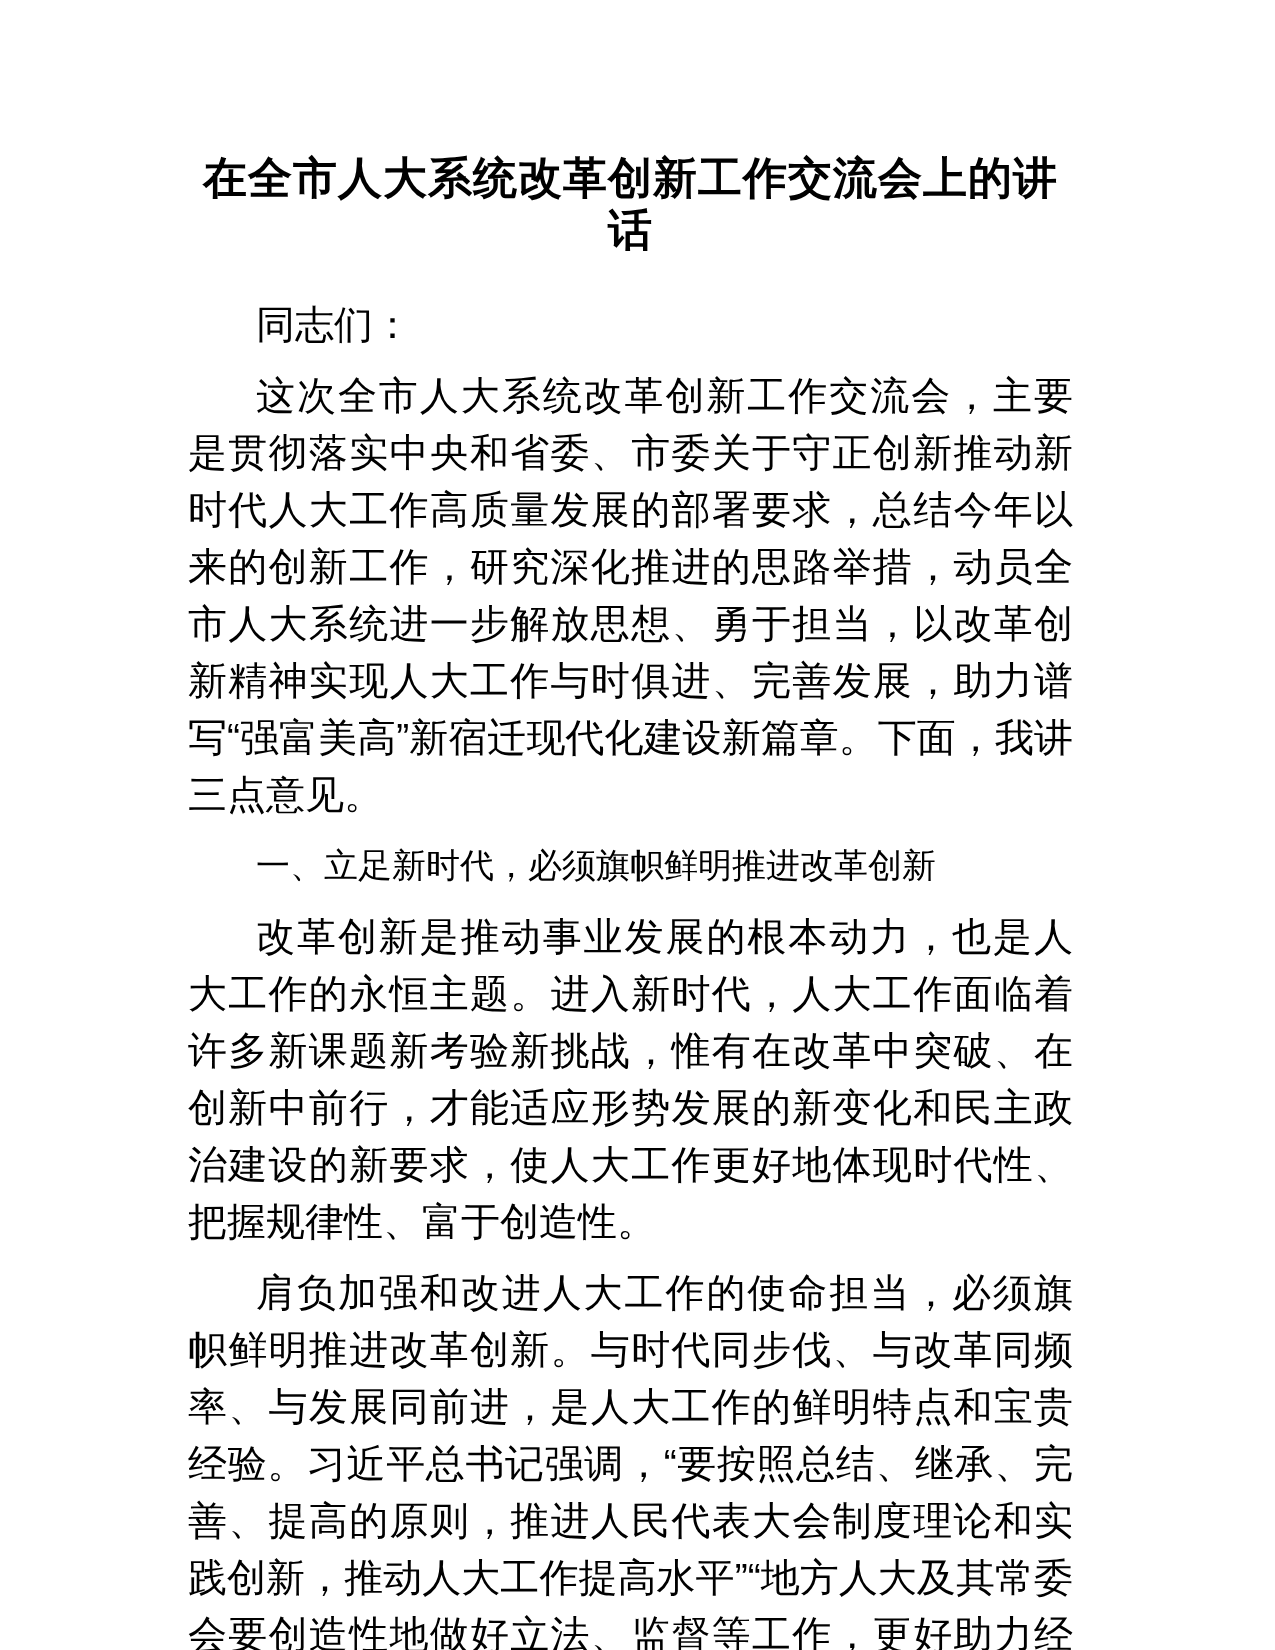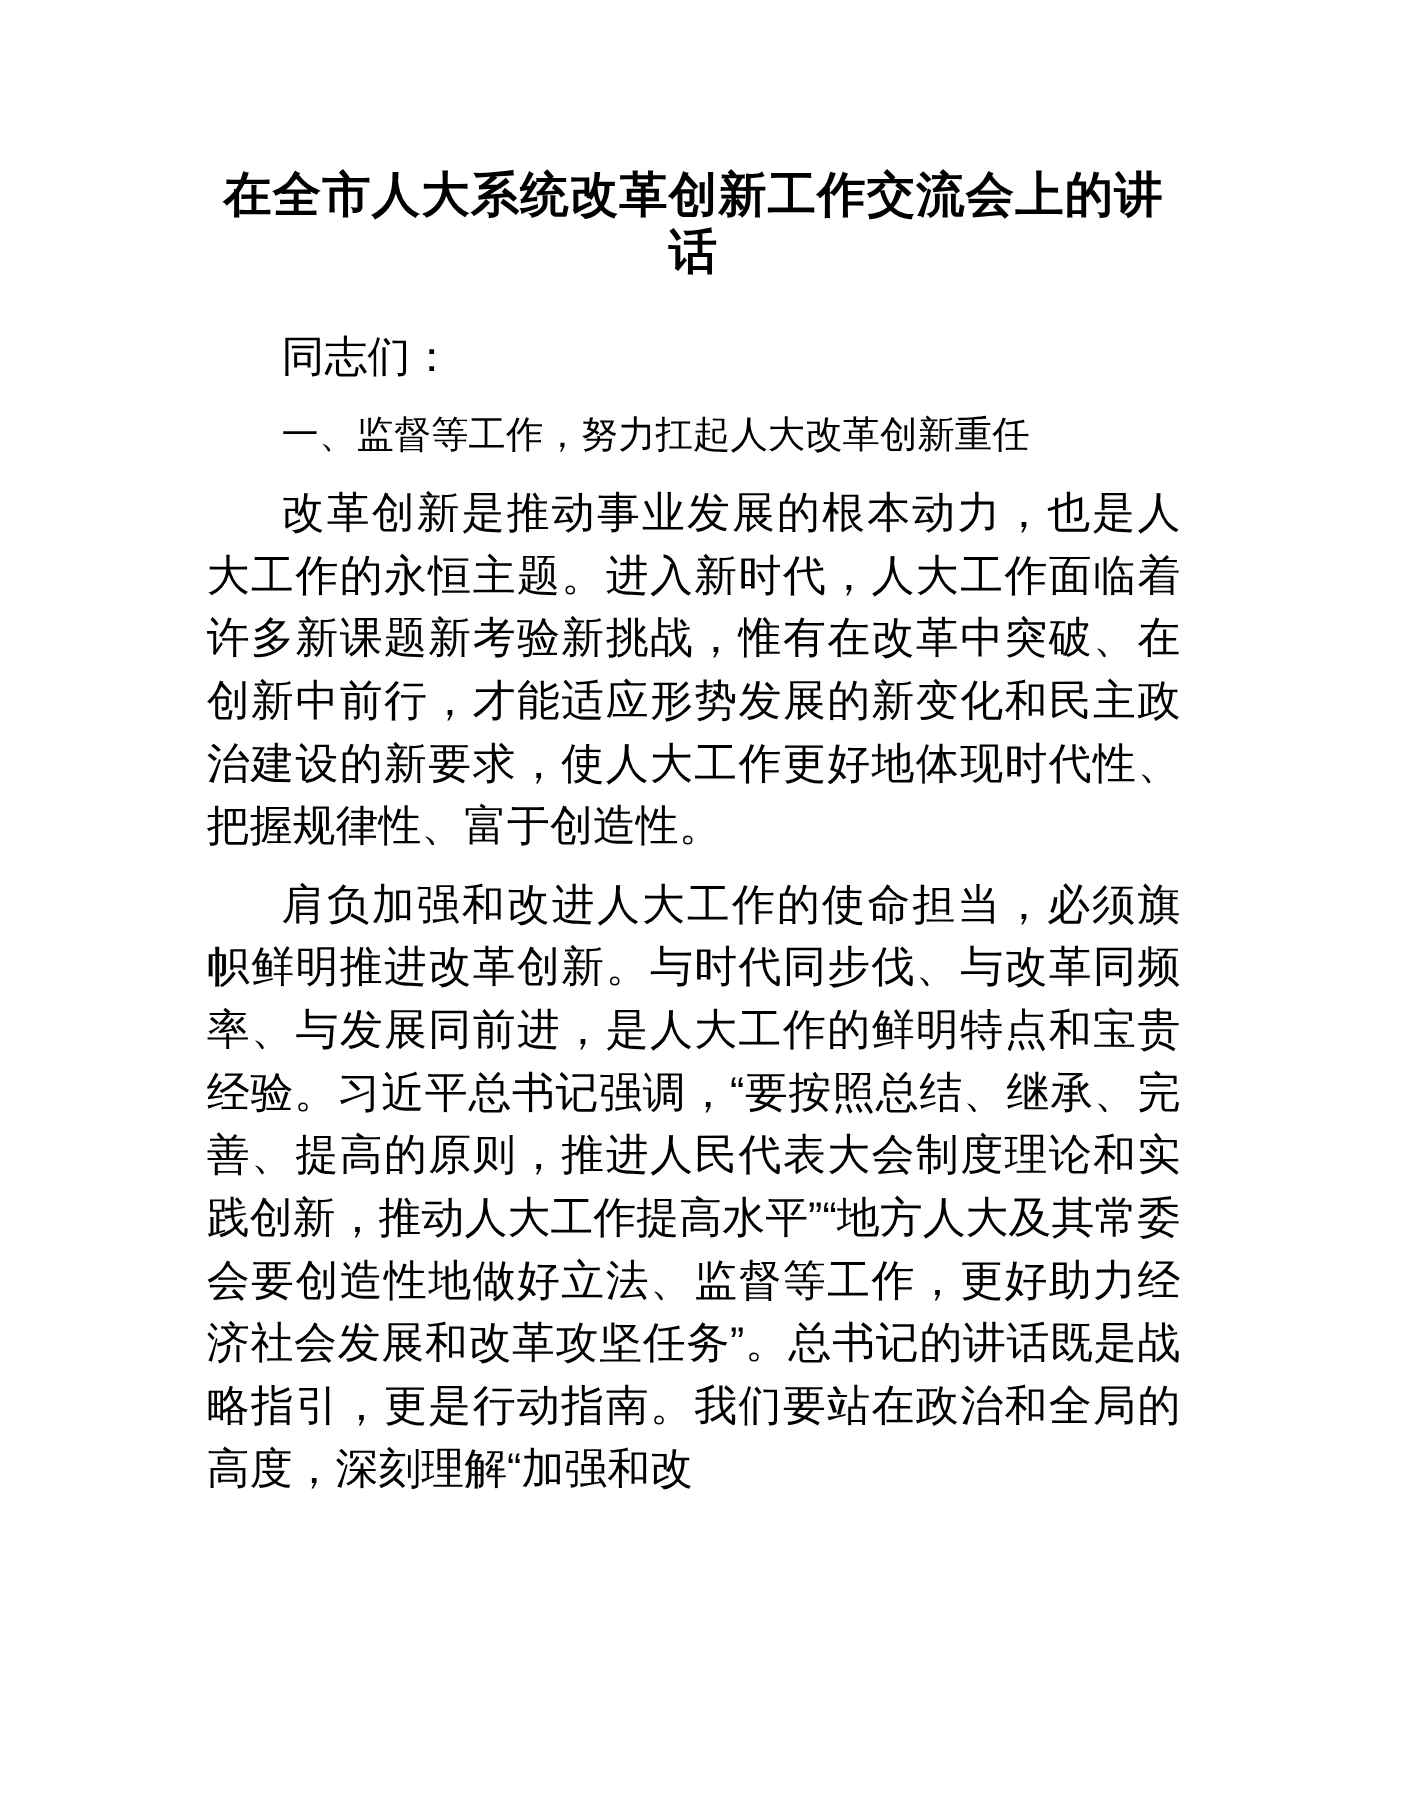--- a/index.html
+++ b/index.html
@@ -54,19 +54,20 @@
   }
 </style>
 </head>
 <body>
 
 <div class="page">
   <h1 class="doc-title">在全市人大系统改革创新工作交流会上的讲话</h1>
 
   <p class="para salutation">同志们：</p>
 
+  <p class="para">这次全市人大系统改革创新工作交流会，主要是贯彻落实中央和省委、市委关于守正创新推动新时代人大工作高质量发展的部署要求，总结今年以来的创新工作，研究深化推进的思路举措，动员全市人大系统进一步解放思想、勇于担当，以改革创新精神实现人大工作与时俱进、完善发展，助力谱写“强富美高”新宿迁现代化建设新篇章。下面，我讲三点意见。</p>
 
-  <h2 class="section-heading">一、监督等工作，努力扛起人大改革创新重任</h2>
+  <h2 class="section-heading">一、立足新时代，必须旗帜鲜明推进改革创新</h2>
 
   <p class="para">改革创新是推动事业发展的根本动力，也是人大工作的永恒主题。进入新时代，人大工作面临着许多新课题新考验新挑战，惟有在改革中突破、在创新中前行，才能适应形势发展的新变化和民主政治建设的新要求，使人大工作更好地体现时代性、把握规律性、富于创造性。</p>
 
   <p class="para clipped">肩负加强和改进人大工作的使命担当，必须旗帜鲜明推进改革创新。与时代同步伐、与改革同频率、与发展同前进，是人大工作的鲜明特点和宝贵经验。习近平总书记强调，“要按照总结、继承、完善、提高的原则，推进人民代表大会制度理论和实践创新，推动人大工作提高水平”“地方人大及其常委会要创造性地做好立法、监督等工作，更好助力经济社会发展和改革攻坚任务”。总书记的讲话既是战略指引，更是行动指南。我们要站在政治和全局的高度，深刻理解“加强和改</p>
 </div>
 
 </body></html>

